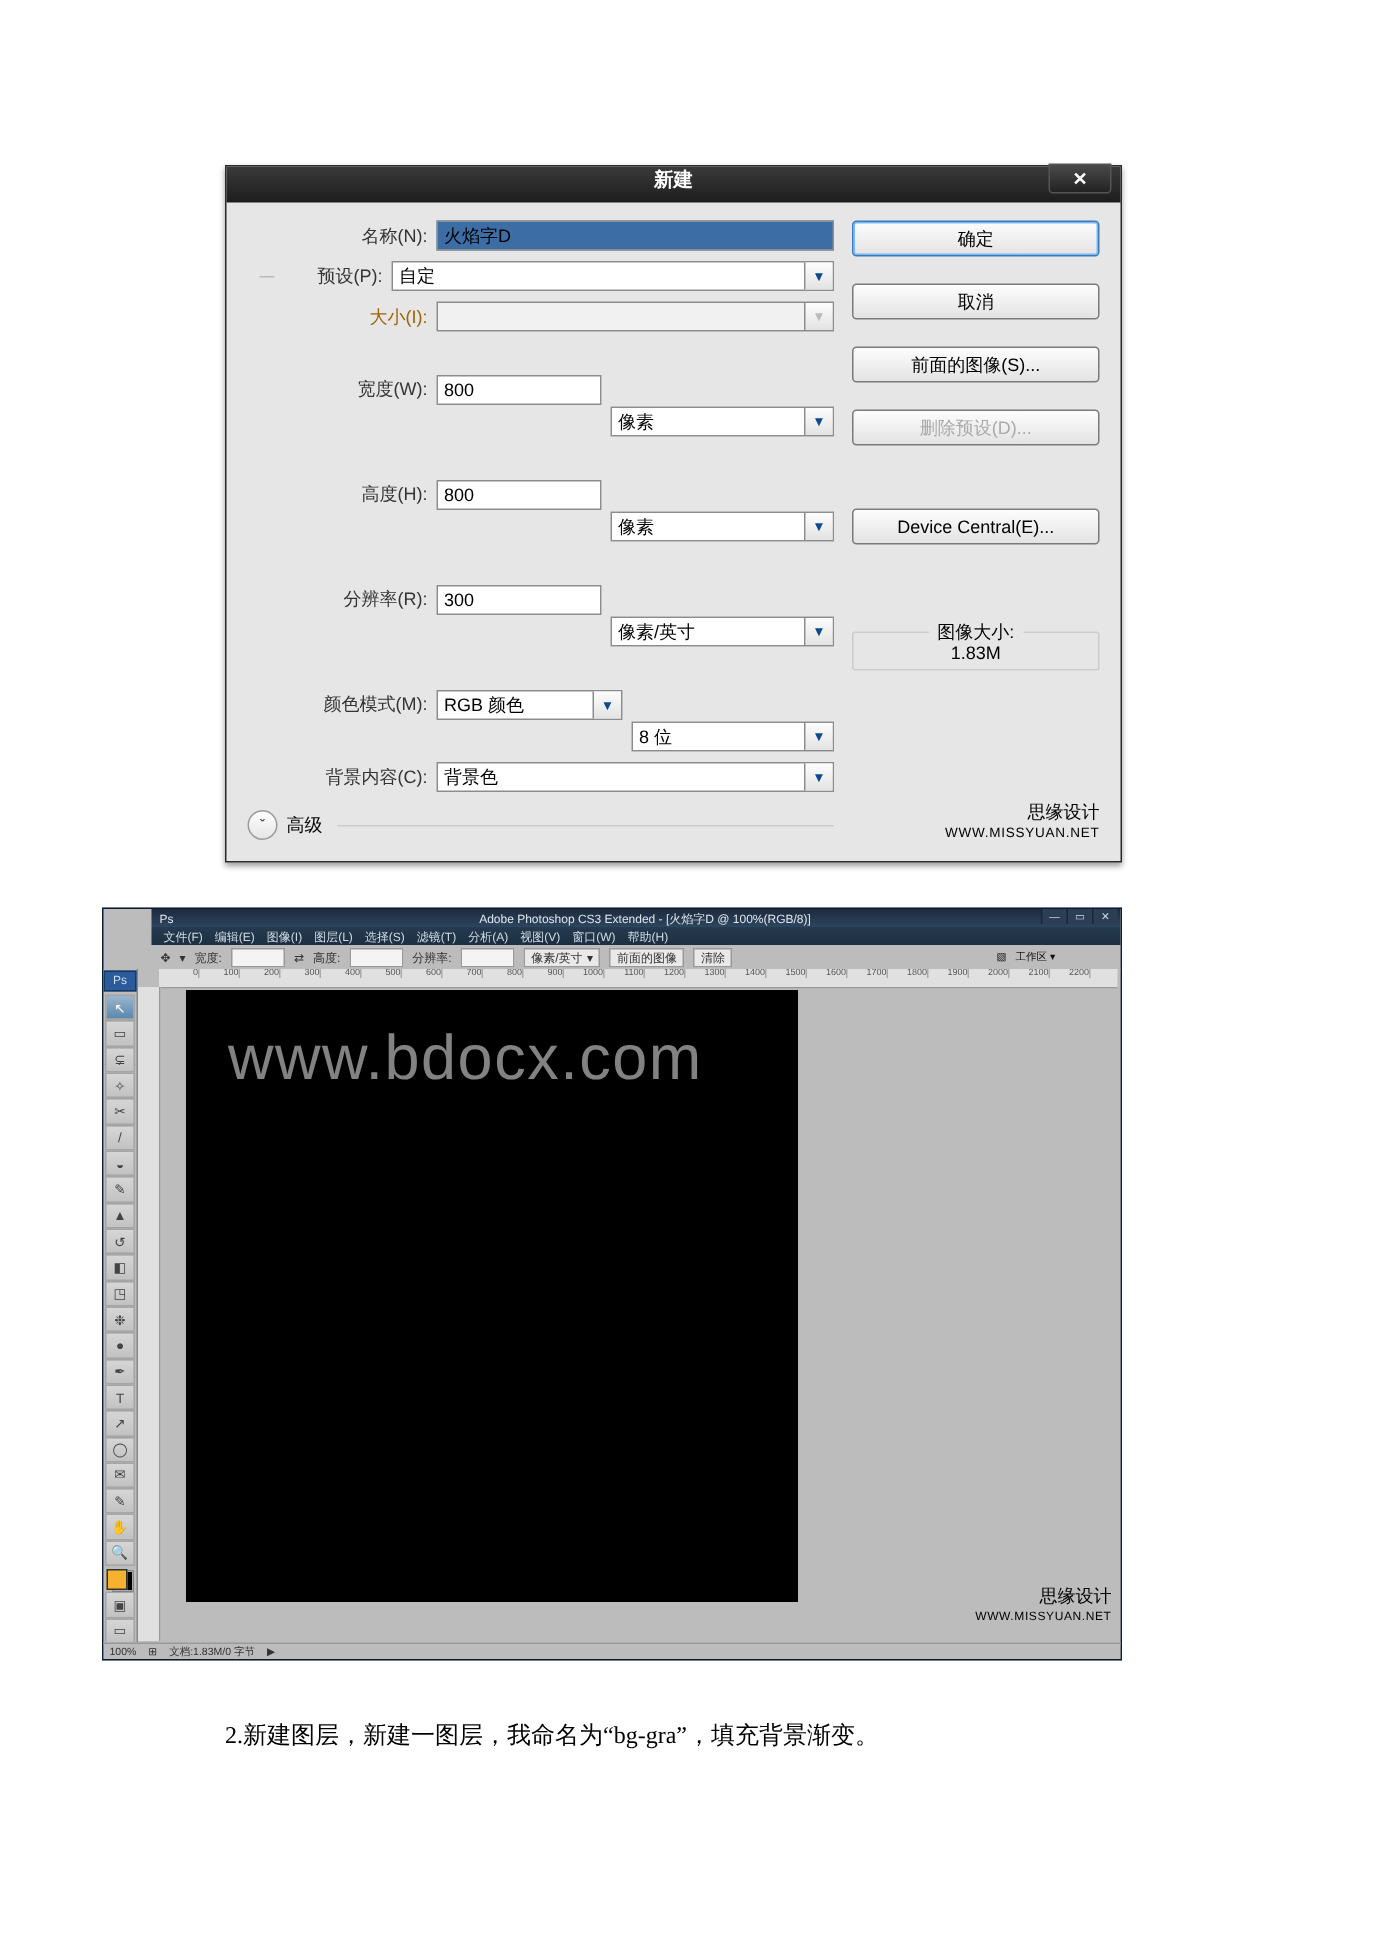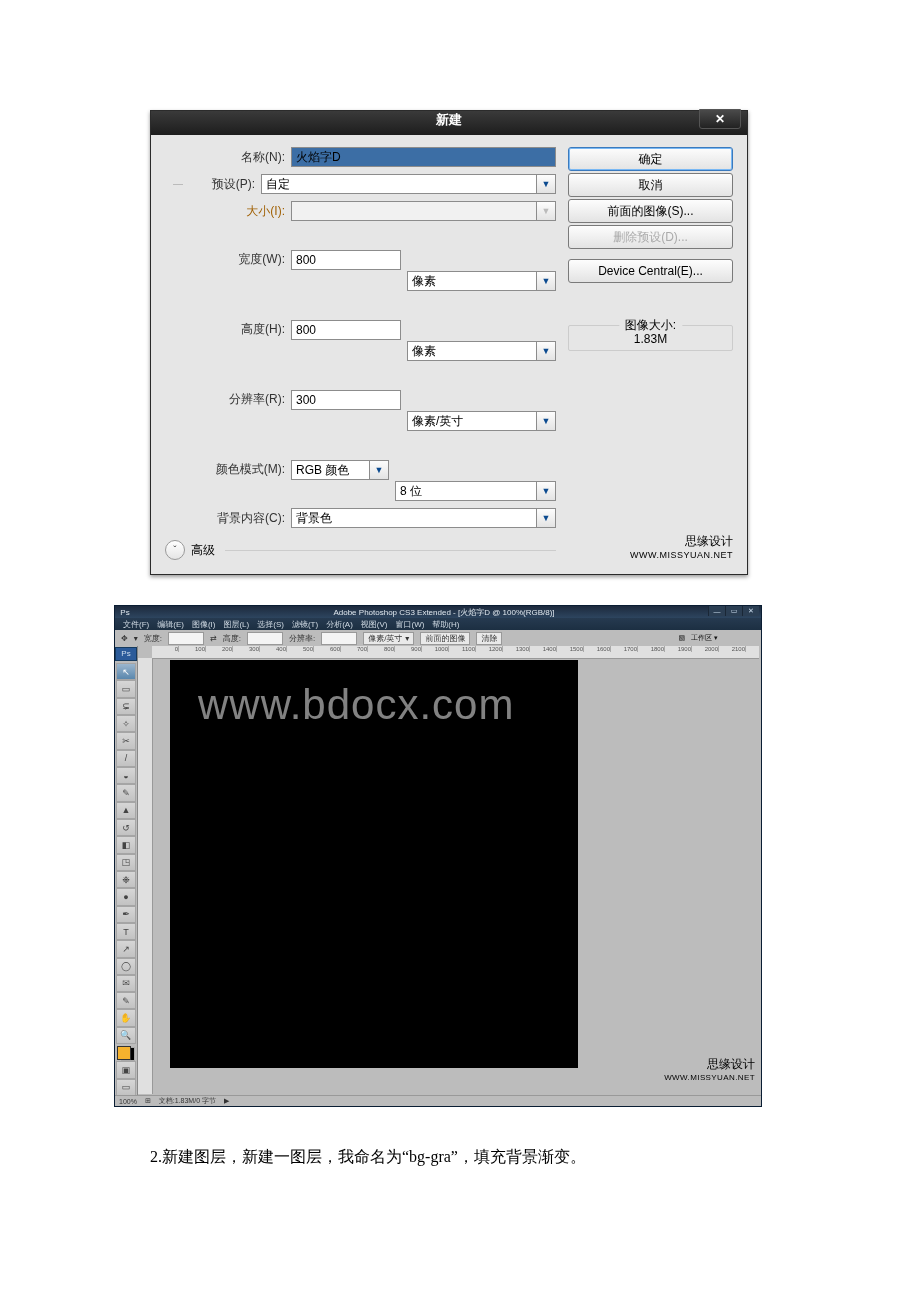--- a/index.html
+++ b/index.html
@@ -148,21 +148,21 @@
     align-items: center;
     justify-content: center;
     font-size: 10px;
     color: #333;
     cursor: pointer;
   }
   .right-col {
     width: 165px;
     display: flex;
     flex-direction: column;
-    gap: 2px;
+    gap: 18px;
   }
   .win-btn {
     height: 22px;
     border: 1px solid #7a7a7a;
     background: linear-gradient(#fdfdfd,#e3e3e3);
     font-size: 12px;
     cursor: pointer;
     display: flex;
     align-items: center;
     justify-content: center;
@@ -201,27 +201,28 @@
     font-size: 9px;
     letter-spacing: 0.5px;
     display: block;
   }
   .caption {
     margin: 0 0 8px 150px;
     font-size: 16px;
     font-family: "SimSun", serif;
   }
   .ps-window {
-    margin: 0 0 30px 114px;
+    margin: 0 0 30px 68px;
     width: 646px;
     height: 500px;
     border: 1px solid #0a1d33;
     background: #bcbcbc;
     position: relative;
     overflow: hidden;
+    padding-left: 32px;
   }
   .ps-title {
     height: 12px;
     background: linear-gradient(#1d2a3d,#2d455f);
     color: #dfe7ee;
     font-size: 8px;
     display: flex;
     align-items: center;
     padding: 0 4px;
     position: relative;
@@ -448,21 +449,21 @@
         <div class="row">
           <div class="field-label">分辨率(R):</div>
           <input class="num-input" value="300" style="">
           <div class="preset-select unit-select">
             <span>像素/英寸</span>
             <span class="drop-arrow">▼</span>
           </div>
         </div>
         <div class="row">
           <div class="field-label">颜色模式(M):</div>
-          <div class="preset-select" style="width:98px;flex:none">
+          <div class="preset-select" style="width:124px;flex:none">
             <span>RGB 颜色</span>
             <span class="drop-arrow">▼</span>
           </div>
           <div class="preset-select unit-select">
             <span>8 位</span>
             <span class="drop-arrow">▼</span>
           </div>
         </div>
         <div class="row">
           <div class="field-label">背景内容(C):</div>

